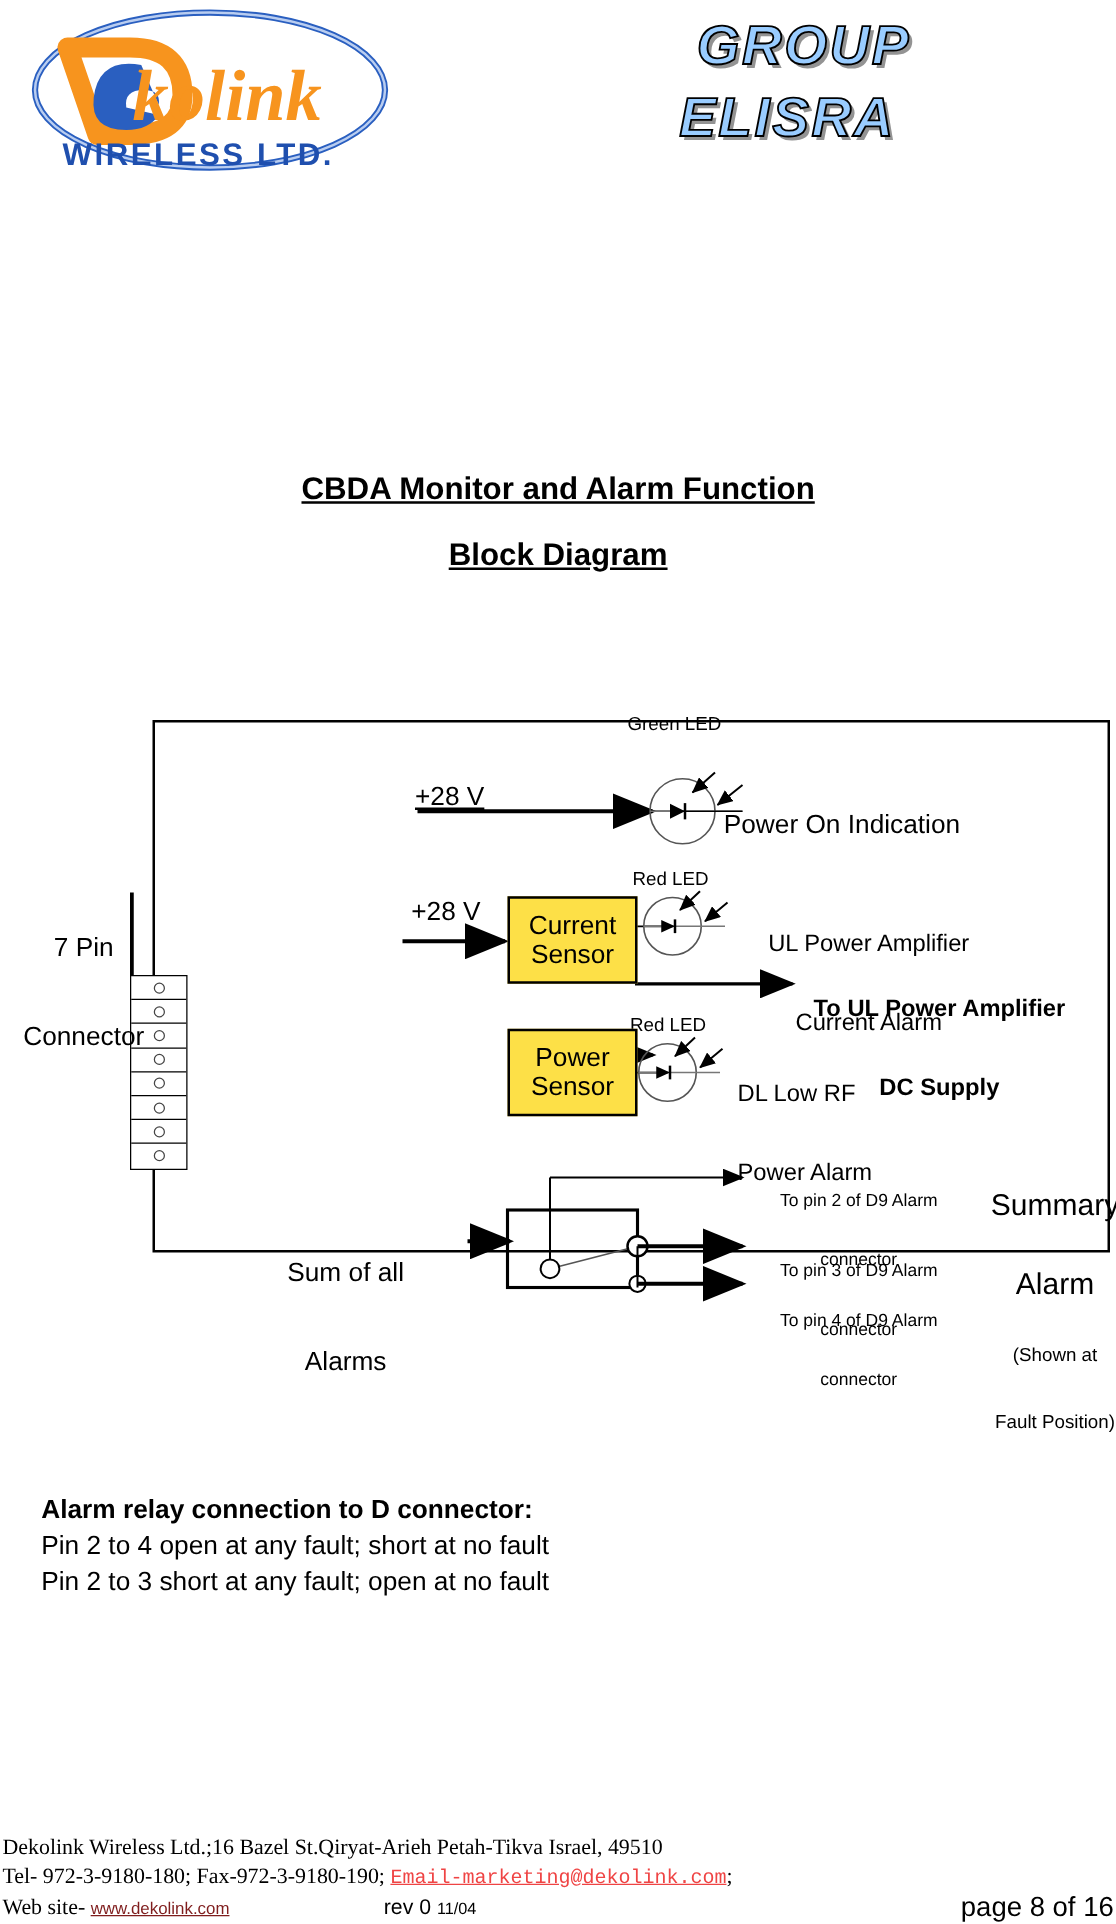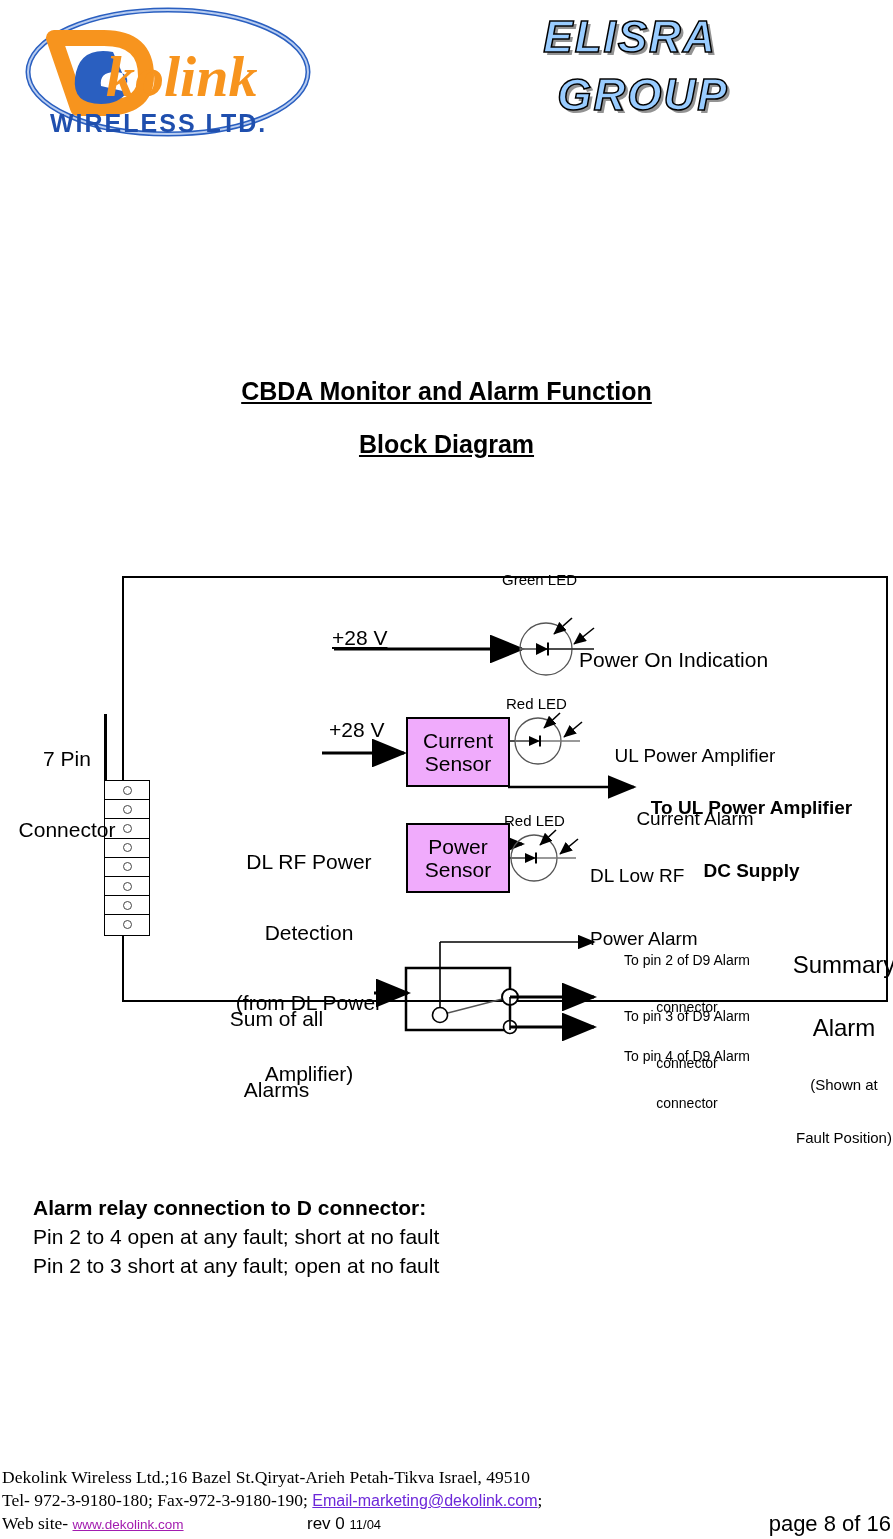--- a/index.html
+++ b/index.html
@@ -91,21 +91,21 @@
   .t-sm   { font-size: 15px; }
   .t-xs   { font-size: 14px; }
   .t-xl   { font-size: 24px; }
   .center { text-align: center; }
 
   
   .blockbox {
     position: absolute;
     border: 2.5px solid #000;
     box-sizing: border-box;
-    background: #f0abfc;
+    background: #fde047;
     display: flex;
     flex-direction: column;
     align-items: center;
     justify-content: center;
     font-size: 21px;
     line-height: 1.1;
   }
 
   
   .connector {
@@ -158,27 +158,27 @@
     position: absolute;
     left: 2px;
     top: 1466px;
     width: 889px;
     font-family: "Liberation Serif", serif;
     font-size: 17.5px;
     line-height: 23px;
   }
   .footer-line { position: relative; white-space: nowrap; }
   .link {
-    color: #6d28d9;
+    color: #ef4444;
     text-decoration: underline;
-    font-family: Liberation Sans, sans-serif;
+    font-family: Liberation Mono, monospace;
     font-size: 16px;
   }
   .link-small {
-    color: #a21caf;
+    color: #7f1d1d;
     text-decoration: underline;
     font-family: "Liberation Sans", sans-serif;
     font-size: 13.5px;
   }
   .rev {
     position: absolute;
     left: 305px;
     top: 0;
     font-family: "Liberation Sans", sans-serif;
     font-size: 17px;
@@ -203,22 +203,22 @@
       <ellipse cx="150" cy="68" rx="140" ry="62" fill="none" stroke="#2a5fc0" stroke-width="5"></ellipse>
       <ellipse cx="150" cy="68" rx="140" ry="62" fill="none" stroke="#b9cdf0" stroke-width="2"></ellipse>
       <path d="M36 34 L86 34 Q128 34 128 72 Q128 104 86 104 L60 104 Z" fill="none" stroke="#f7941e" stroke-width="16" stroke-linejoin="round"></path>
       <path d="M95 48 q-34 -6 -38 26 q-3 26 26 26 q18 0 26 -12 l-26 -6 q-2 -14 14 -14 q14 0 12 12 z" fill="#2a5fc0"></path>
       <text x="88" y="92" font-family="'Liberation Serif', serif" font-style="italic" font-weight="bold" font-size="58" fill="#f7941e">kolink</text>
       <text x="32" y="128" font-family="'Liberation Sans', sans-serif" font-weight="bold" font-size="25" letter-spacing="2" fill="#1f4fae">WIRELESS LTD.</text>
     </svg>
   </div>
 
   <div class="logo-elisra">
+    <div class="elisra-line l2">GROUP</div>
     <div class="elisra-line l1">ELISRA</div>
-    <div class="elisra-line l2">GROUP</div>
   </div>
 
   <div class="doc-title" id="title1"><span>CBDA Monitor and Alarm Function</span></div>
   <div class="doc-title" id="title2"><span>Block Diagram</span></div>
 
   <div class="diagram">
 
     <svg class="wires" viewBox="0 0 766 486" xmlns="http://www.w3.org/2000/svg">
       <defs>
         <marker id="ah" markerWidth="11" markerHeight="9" refX="10" refY="4.5" orient="auto">
@@ -302,26 +302,20 @@
       <div>Current Alarm</div>
     </div>
 
     <div class="txt t-md center" style="left:500px; top:176px; width:255px;font-weight:bold;">
       <div>To UL Power Amplifier</div>
       <div>DC Supply</div>
     </div>
 
     <div class="txt t-sm" style="left:380px; top:235px;">Red LED</div>
 
-    <div class="txt t-lg center" style="left:50px; top:225px; width:270px;">
-      <div>DL RF Power</div>
-      <div>Detection</div>
-      <div>(from DL Power</div>
-      <div>Amplifier)</div>
-    </div>
 
     <div class="blockbox" style="left:282px; top:245px; width:104px; height:70px;">
       <div>Power</div>
       <div>Sensor</div>
     </div>
 
     <div class="txt t-md" style="left:466px; top:244px;">
       <div>DL Low RF</div>
       <div>Power Alarm</div>
     </div>

